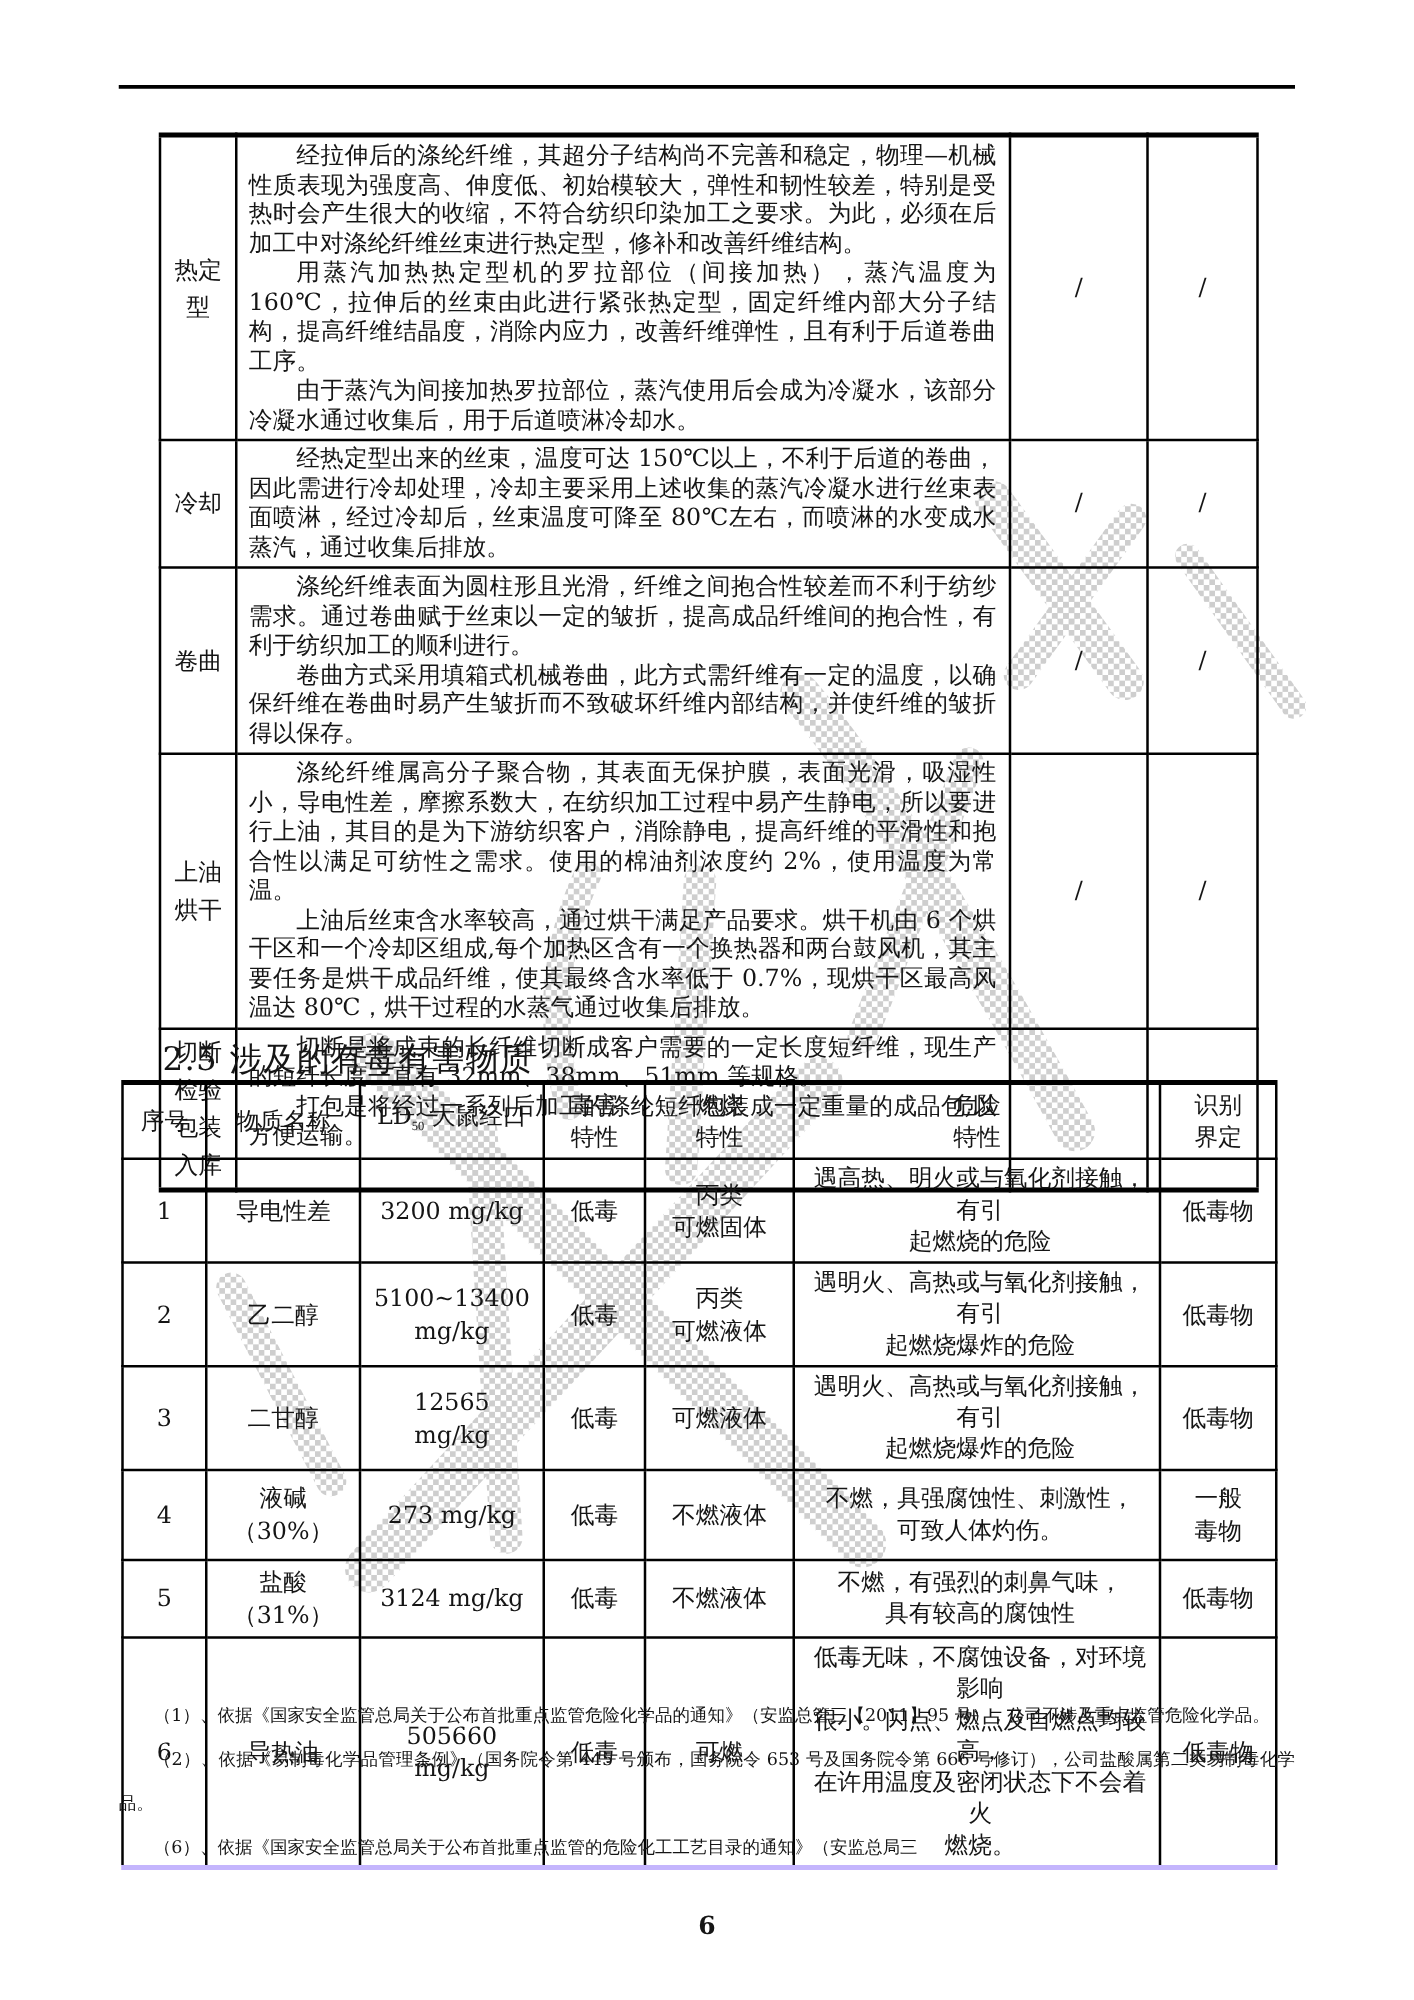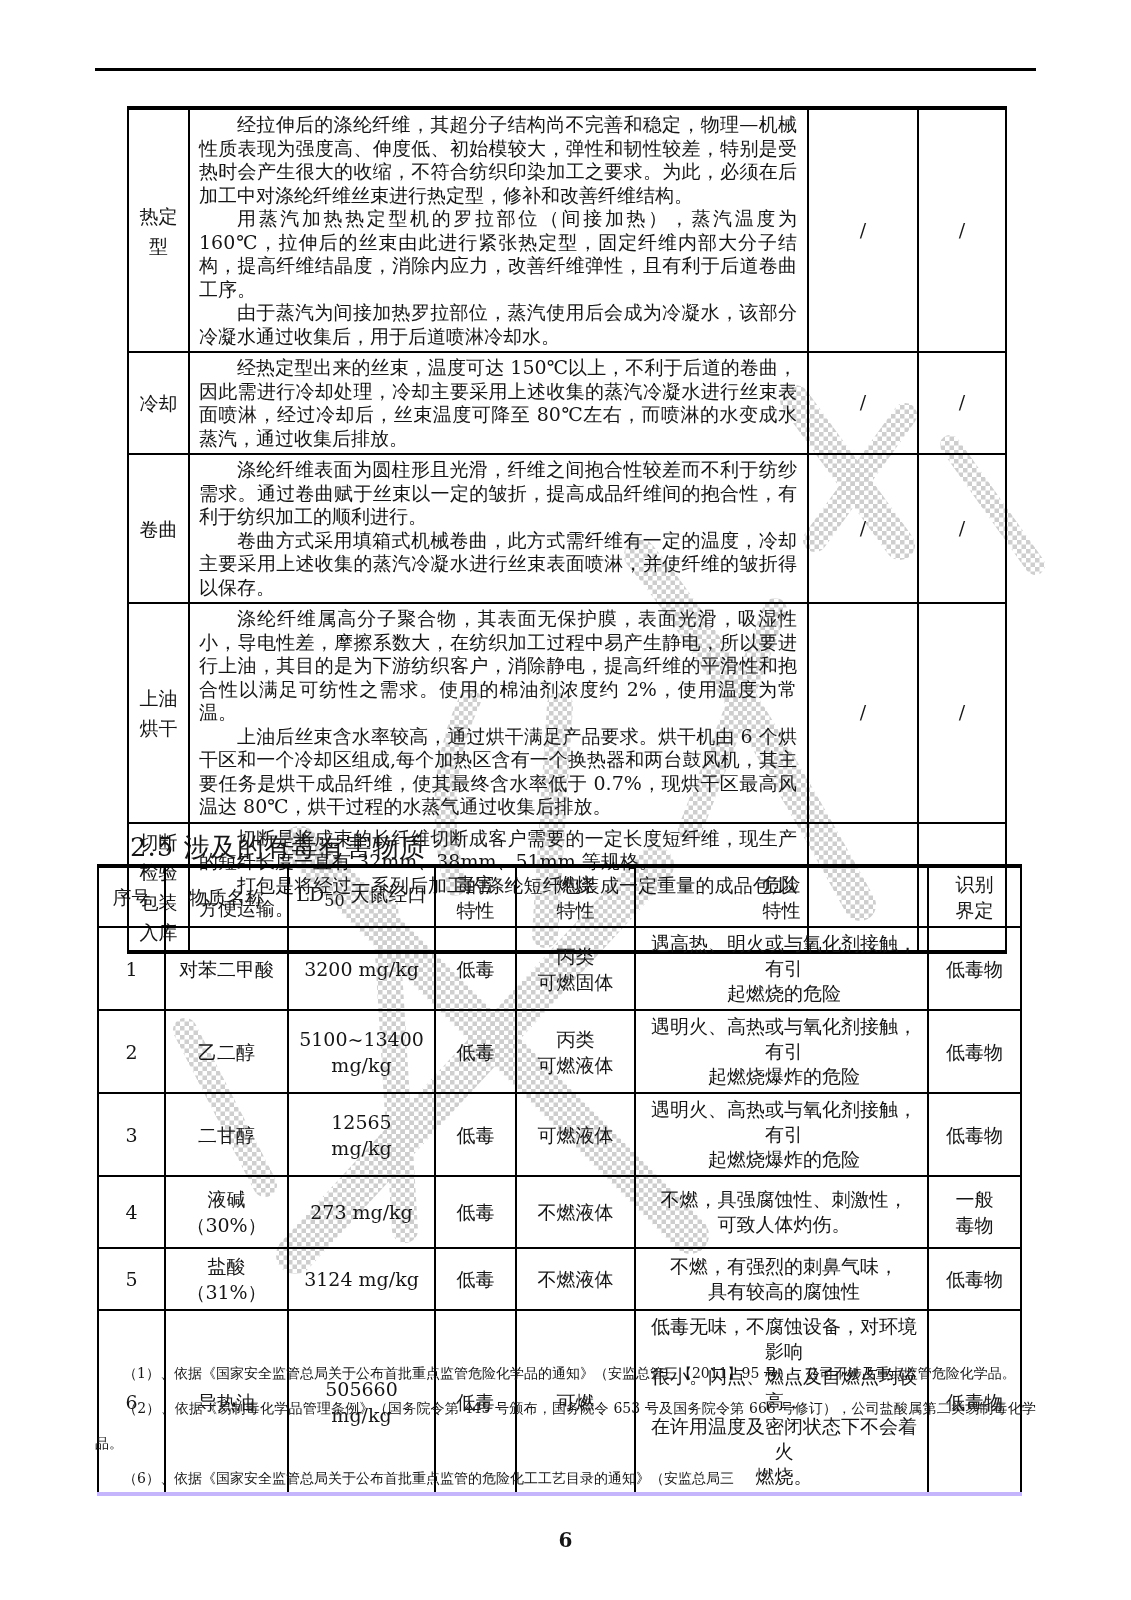--- a/index.html
+++ b/index.html
@@ -63,21 +63,21 @@
     background: transparent;
   }
   table.t2 th, table.t2 td {
     border: 2px solid #000;
     font-size: 19px; font-weight: normal;
     text-align: center; vertical-align: middle;
     padding: 3px 6px; line-height: 26px;
     background: transparent;
   }
   table.t2 .pre { white-space: pre-line; }
-  table.t2 sub { font-size: 16px; }
+  table.t2 sub { font-size: 10px; font-family: Liberation Serif, serif; }
   table.t2 td.hazard { line-height: 25px; padding-left: 11px; }
 
   
   .notes {
     position: absolute; left: 95px; top: 1356px; width: 941px;
     font-size: 14px; line-height: 35px;
   }
   .notes p { margin: 0; text-indent: 2em; text-align: justify; }
 
   
@@ -140,21 +140,21 @@
           <td class="desc">
             <p>经热定型出来的丝束，温度可达 150℃以上，不利于后道的卷曲，因此需进行冷却处理，冷却主要采用上述收集的蒸汽冷凝水进行丝束表面喷淋，经过冷却后，丝束温度可降至 80℃左右，而喷淋的水变成水蒸汽，通过收集后排放。</p>
           </td>
           <td class="slash">/</td>
           <td class="slash">/</td>
         </tr>
         <tr>
           <td class="stage">卷曲</td>
           <td class="desc">
             <p>涤纶纤维表面为圆柱形且光滑，纤维之间抱合性较差而不利于纺纱需求。通过卷曲赋于丝束以一定的皱折，提高成品纤维间的抱合性，有利于纺织加工的顺利进行。</p>
-            <p>卷曲方式采用填箱式机械卷曲，此方式需纤维有一定的温度，冷却主要采用上述收集的蒸汽冷凝水进行丝束表面喷淋，并使纤维的皱折得以保存。</p>
+            <p>卷曲方式采用填箱式机械卷曲，此方式需纤维有一定的温度，以确保纤维在卷曲时易产生皱折而不致破坏纤维内部结构，并使纤维的皱折得以保存。</p>
           </td>
           <td class="slash">/</td>
           <td class="slash">/</td>
         </tr>
         <tr>
           <td class="stage">上油烘干</td>
           <td class="desc">
             <p>涤纶纤维属高分子聚合物，其表面无保护膜，表面光滑，吸湿性小，导电性差，摩擦系数大，在纺织加工过程中易产生静电，所以要进行上油，其目的是为下游纺织客户，消除静电，提高纤维的平滑性和抱合性以满足可纺性之需求。使用的棉油剂浓度约 2%，使用温度为常温。</p>
             <p>上油后丝束含水率较高，通过烘干满足产品要求。烘干机由 6 个烘干区和一个冷却区组成,每个加热区含有一个换热器和两台鼓风机，其主要任务是烘干成品纤维，使其最终含水率低于 0.7%，现烘干区最高风温达 80℃，烘干过程的水蒸气通过收集后排放。</p>
           </td>
@@ -196,21 +196,21 @@
 特性</th>
           <th class="pre">危险
 特性</th>
           <th class="pre">识别
 界定</th>
         </tr>
       </thead>
       <tbody>
         <tr style="height:64px">
           <td>1</td>
-          <td>对苯二甲酸</td>
+          <td>导电性差</td>
           <td class="pre">3200 mg/kg</td>
           <td>低毒</td>
           <td class="pre">丙类
 可燃固体</td>
           <td class="pre hazard">遇高热、明火或与氧化剂接触，有引
 起燃烧的危险</td>
           <td class="pre">低毒物</td>
         </tr>
         <tr style="height:66px">
           <td>2</td>

